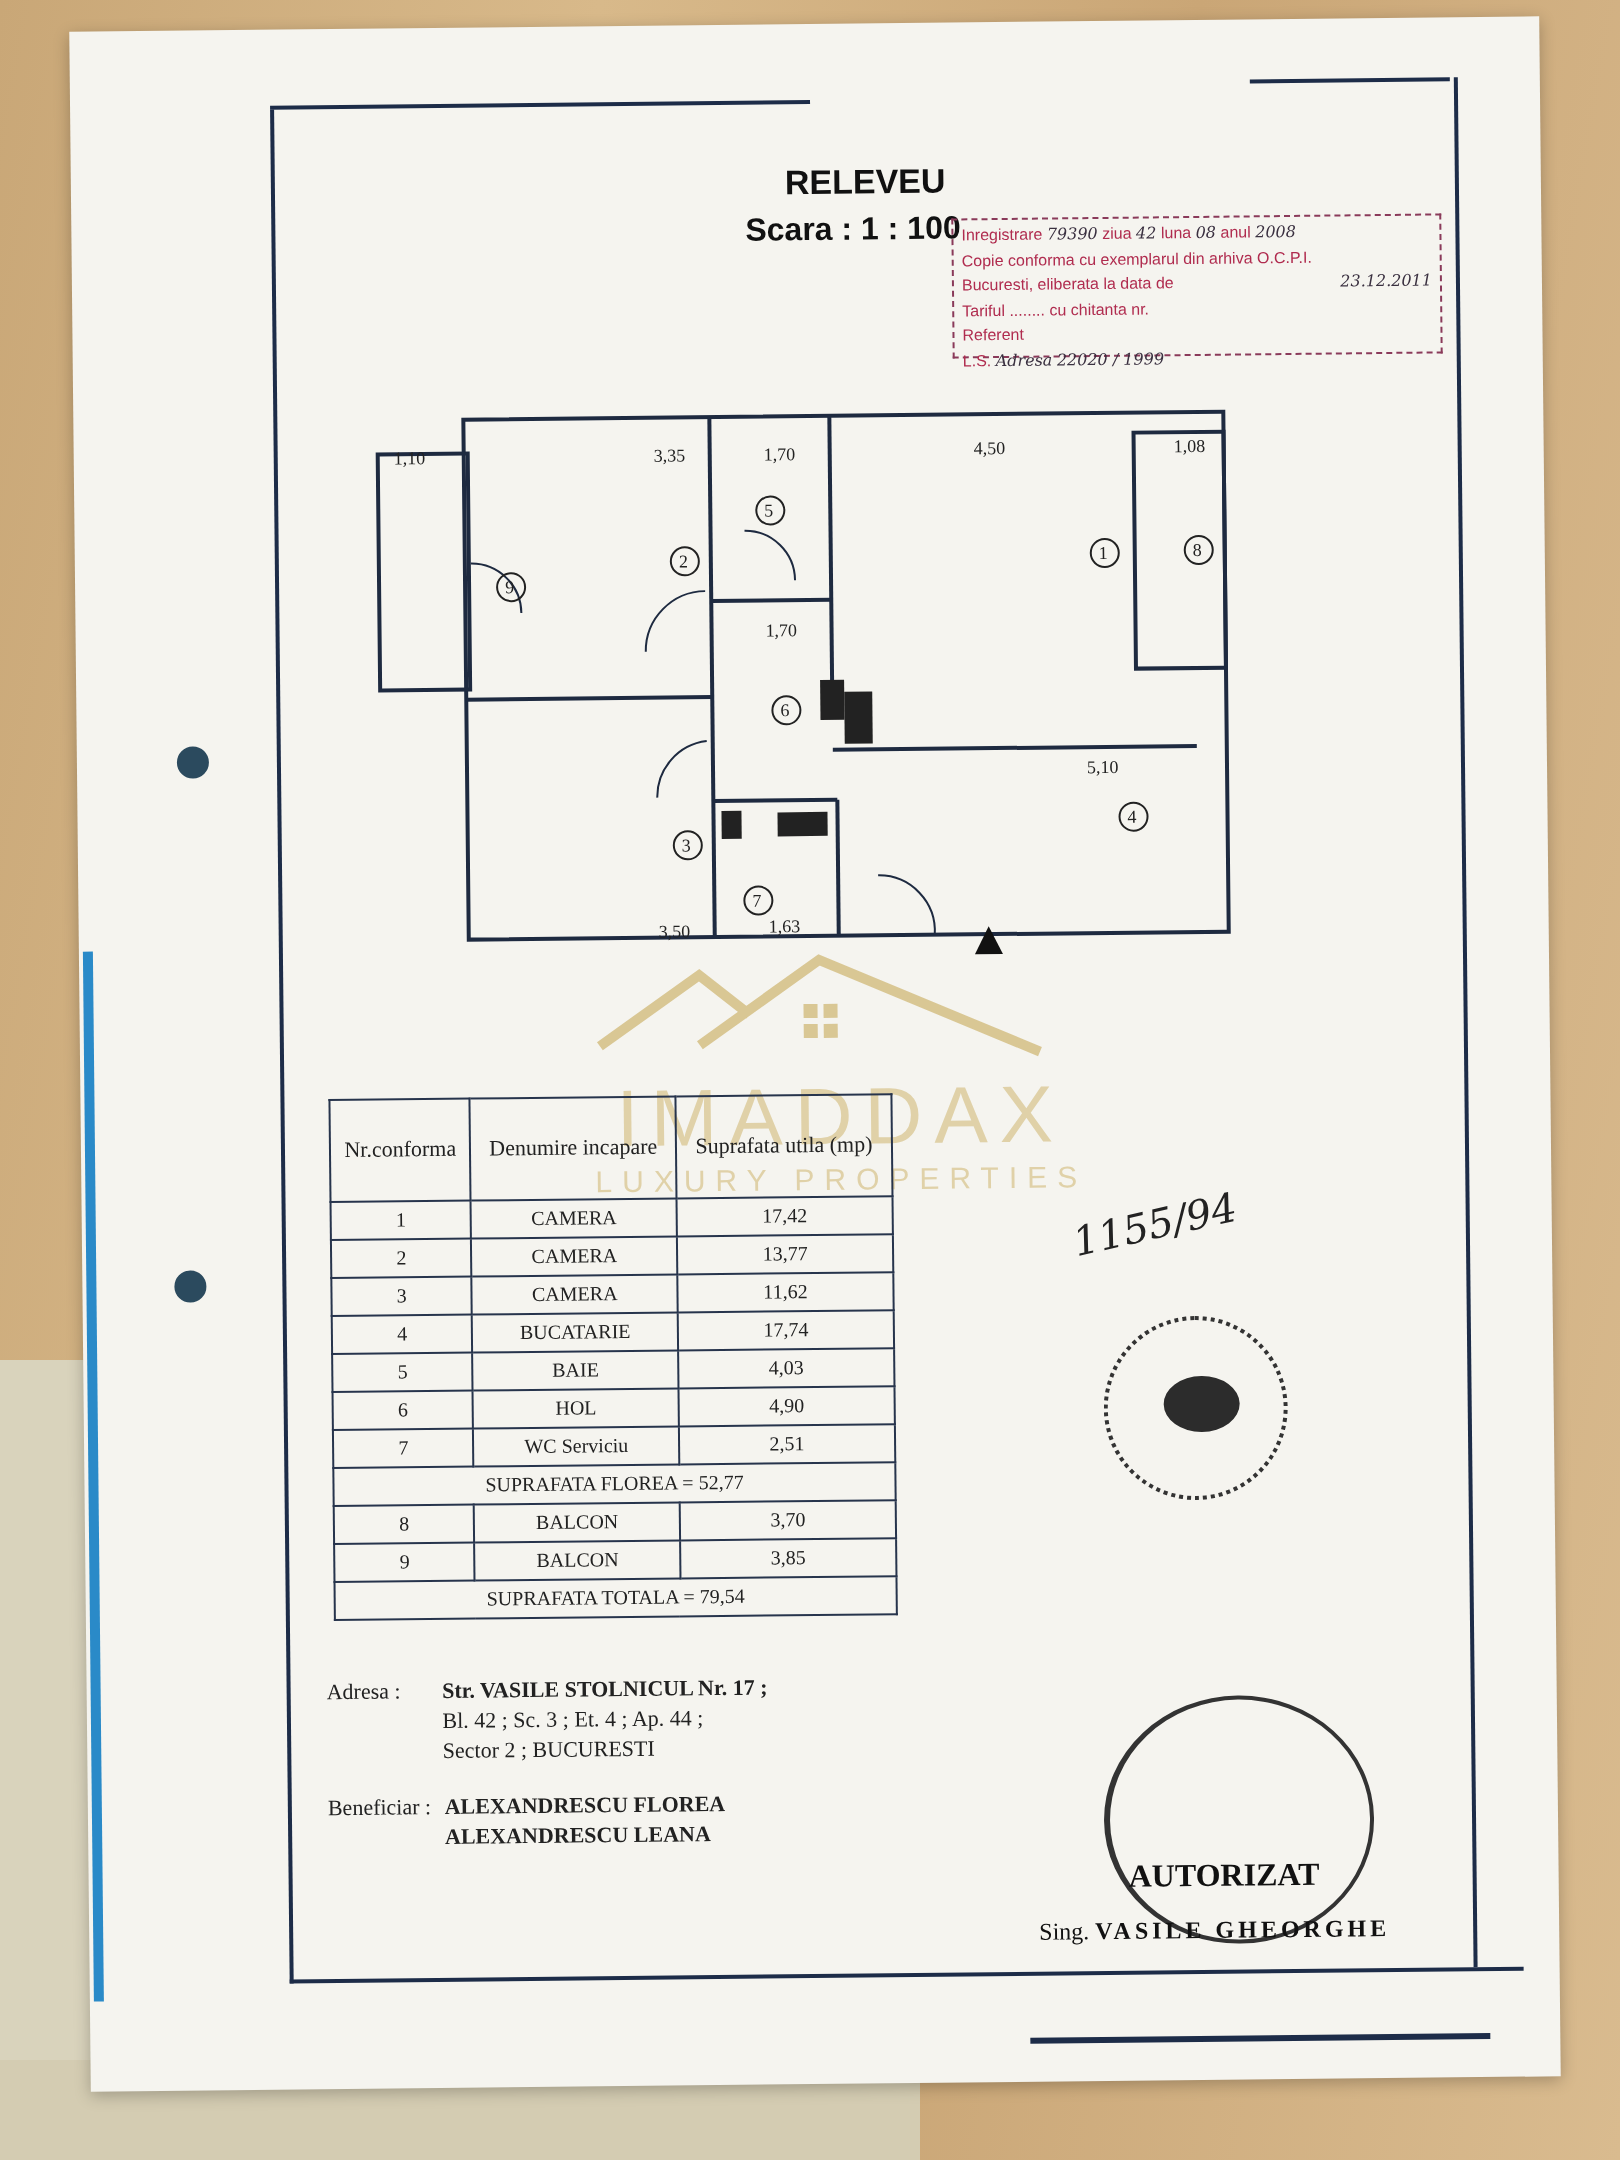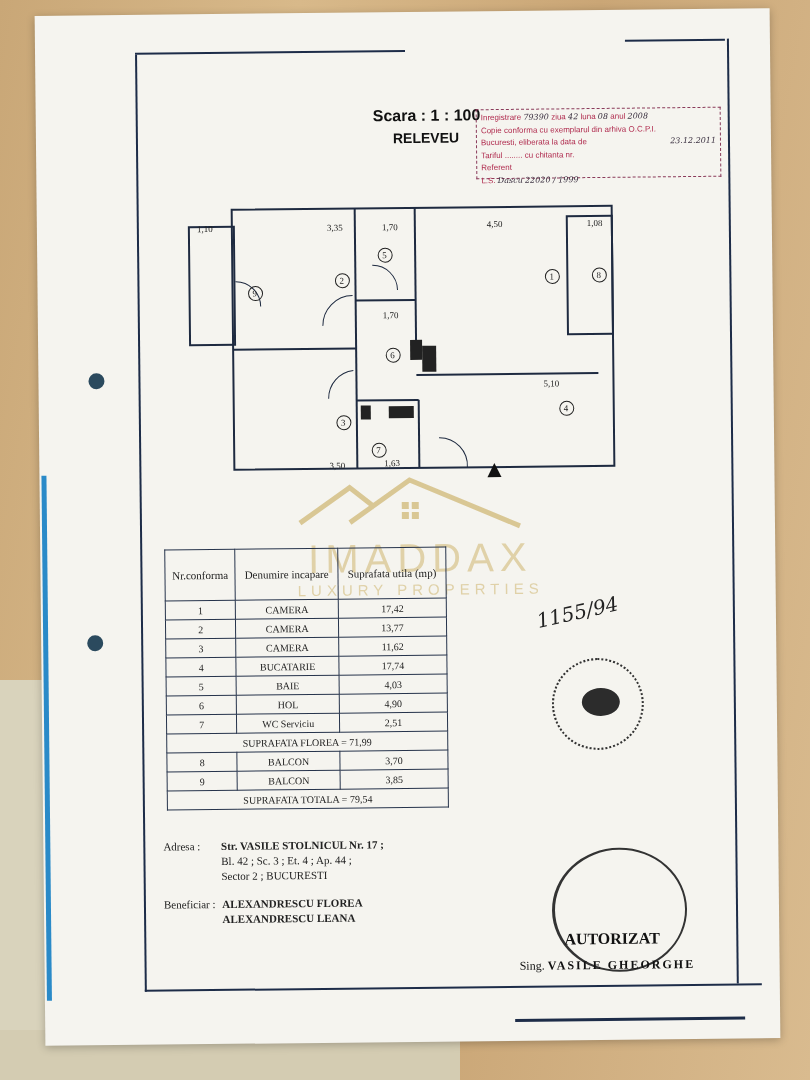--- a/index.html
+++ b/index.html
@@ -10,21 +10,21 @@
   .cloth2{position:absolute;left:0;top:1030px;width:460px;height:50px;background:#d4ccb2;}
   .paper{position:absolute;left:40px;top:12px;width:735px;height:1030px;background:#f5f4ef;
     transform:rotate(-0.6deg);transform-origin:50% 50%;box-shadow:0 2px 8px rgba(0,0,0,.25);}
   .frame{position:absolute;left:100px;top:40px;width:615px;height:935px;border:2px solid #1d2c48;border-top:none;border-right:none;}
   .frame-top{position:absolute;left:100px;top:38px;width:270px;height:2px;background:#1d2c48;}
   .frame-top2{position:absolute;left:590px;top:30px;width:100px;height:2px;background:#1d2c48;}
   .frame-right{position:absolute;left:692px;top:30px;width:2px;height:945px;background:#1d2c48;}
   .bottom-line{position:absolute;left:470px;top:1008px;width:230px;height:3px;background:#1d2c48;}
   .blue-bar{position:absolute;left:2px;top:460px;width:5px;height:525px;background:#2a8ac8;}
   .hole{position:absolute;width:16px;height:16px;border-radius:50%;background:#2b4a5e;}
-  .title{position:absolute;left:357px;top:70px;font-family:"Liberation Sans",sans-serif;font-weight:bold;font-size:14px;color:#111;margin-top:48px;}
+  .title{position:absolute;left:357px;top:70px;font-family:"Liberation Sans",sans-serif;font-weight:bold;font-size:17px;color:#111;}
   .scale{position:absolute;left:337px;top:95px;font-family:"Liberation Sans",sans-serif;font-weight:bold;font-size:16px;color:#111;}
   .stamp{position:absolute;left:440px;top:98px;width:245px;height:70px;border:1px dashed #8a3a5a;
     font-family:"Liberation Sans",sans-serif;font-size:8px;color:#b02c4f;line-height:12.5px;padding:2px 4px;box-sizing:border-box;}
   .stamp .hw{font-family:"DejaVu Serif",serif;font-style:italic;color:#3a3040;}
   .plan{position:absolute;left:150px;top:188px;width:450px;height:290px;}
   .watermark{position:absolute;left:210px;top:460px;width:340px;text-align:center;color:rgba(205,180,110,.55);pointer-events:none;}
   .wm-name{font-family:"Liberation Sans",sans-serif;font-size:40px;letter-spacing:6px;margin-top:62px;}
   .wm-sub{font-family:"Liberation Sans",sans-serif;font-size:15px;letter-spacing:5px;}
   table.rooms{position:absolute;left:124px;top:535px;border-collapse:collapse;width:282px;font-size:10px;color:#222;}
   table.rooms td,table.rooms th{border:1px solid #27344c;text-align:center;padding:2px 2px;font-weight:normal;}
@@ -73,21 +73,21 @@
     </div>
     <div>Copie conforma cu exemplarul din arhiva O.C.P.I.</div>
     <div>
       <span>Bucuresti, eliberata la data de</span>
       <span class="hw" style="float:right">23.12.2011</span>
     </div>
     <div>Tariful ........ cu chitanta nr.</div>
     <div>Referent</div>
     <div>
       <span>L.S.</span>
-      <span class="hw">Dascu</span>
+      <span class="hw">Adresa</span>
       <span class="hw">22020 / 1999</span>
     </div>
   </div>
 
   <svg class="plan" viewBox="0 0 450 290" font-family="Liberation Serif, serif" font-size="9" fill="#222">
     <g stroke="#1e2a40" stroke-width="2" fill="none">
       <rect x="45" y="8" width="380" height="260"></rect>
       <rect x="2" y="25" width="45" height="118"></rect>
       <line x1="168" y1="8" x2="168" y2="268"></line>
       <line x1="228" y1="8" x2="228" y2="150"></line>
@@ -193,21 +193,21 @@
           <td>6</td>
           <td>HOL</td>
           <td>4,90</td>
         </tr>
     <tr>
           <td>7</td>
           <td>WC Serviciu</td>
           <td>2,51</td>
         </tr>
     <tr>
-      <td colspan="3"><span>SUPRAFATA FLOREA =</span> <span>71,99</span></td>
+      <td colspan="3"><span>SUPRAFATA FLOREA =</span> <span>52,77</span></td>
     </tr>
     <tr>
           <td>8</td>
           <td>BALCON</td>
           <td>3,70</td>
         </tr>
     <tr>
           <td>9</td>
           <td>BALCON</td>
           <td>3,85</td>

